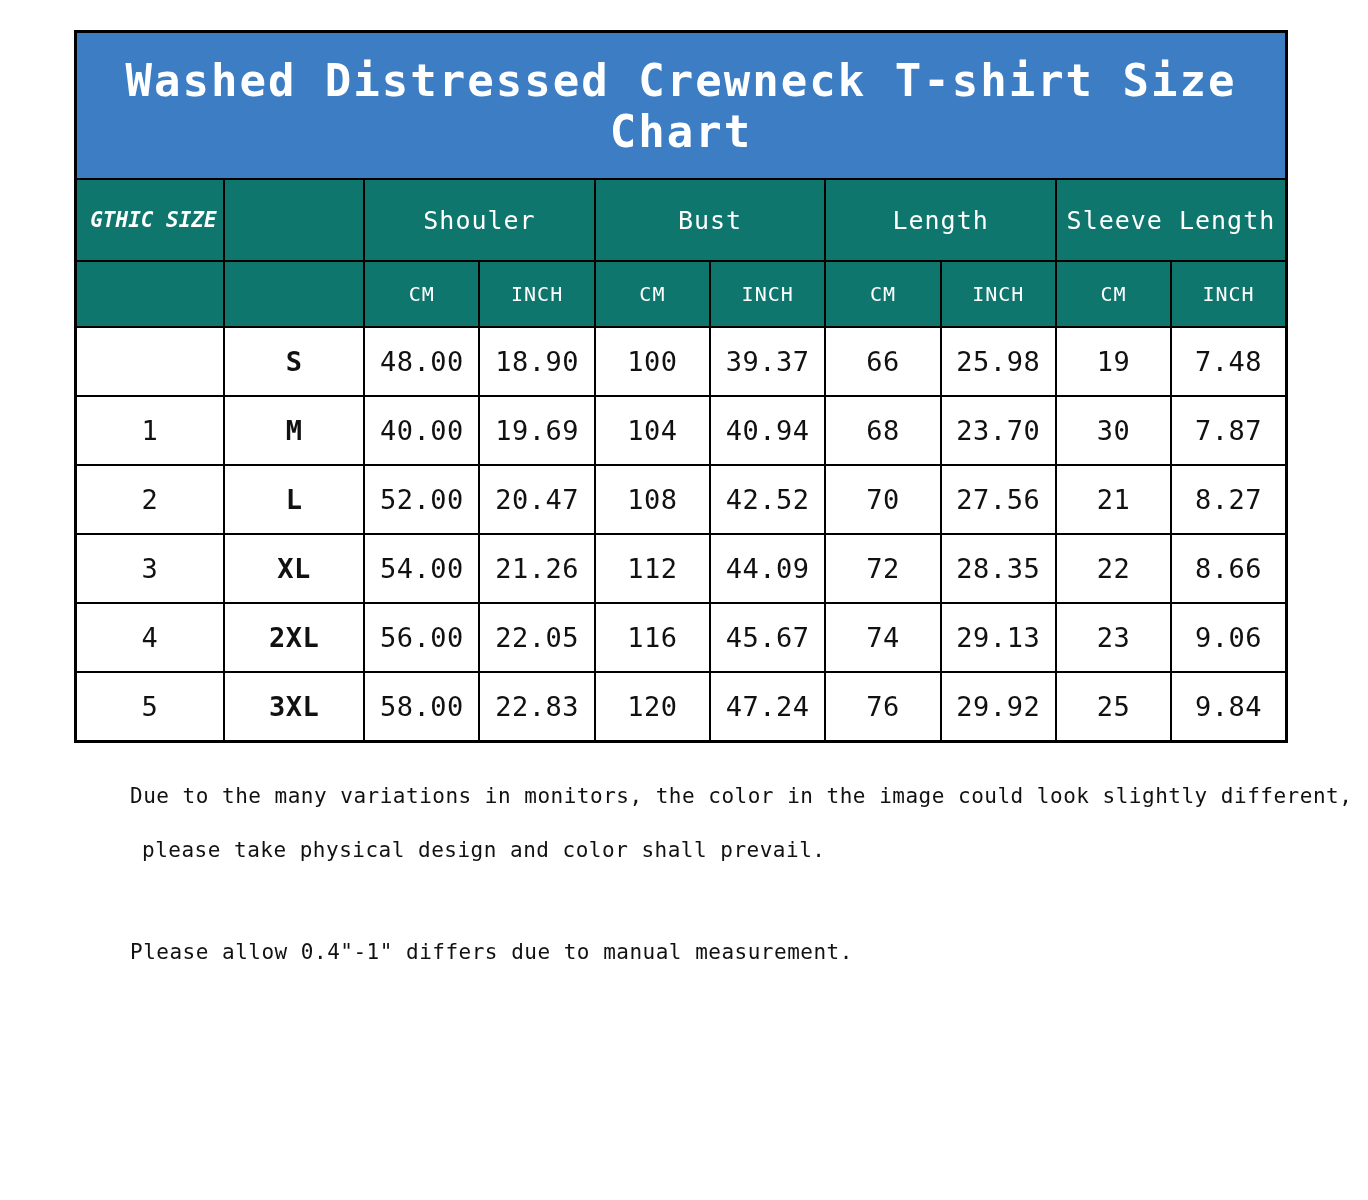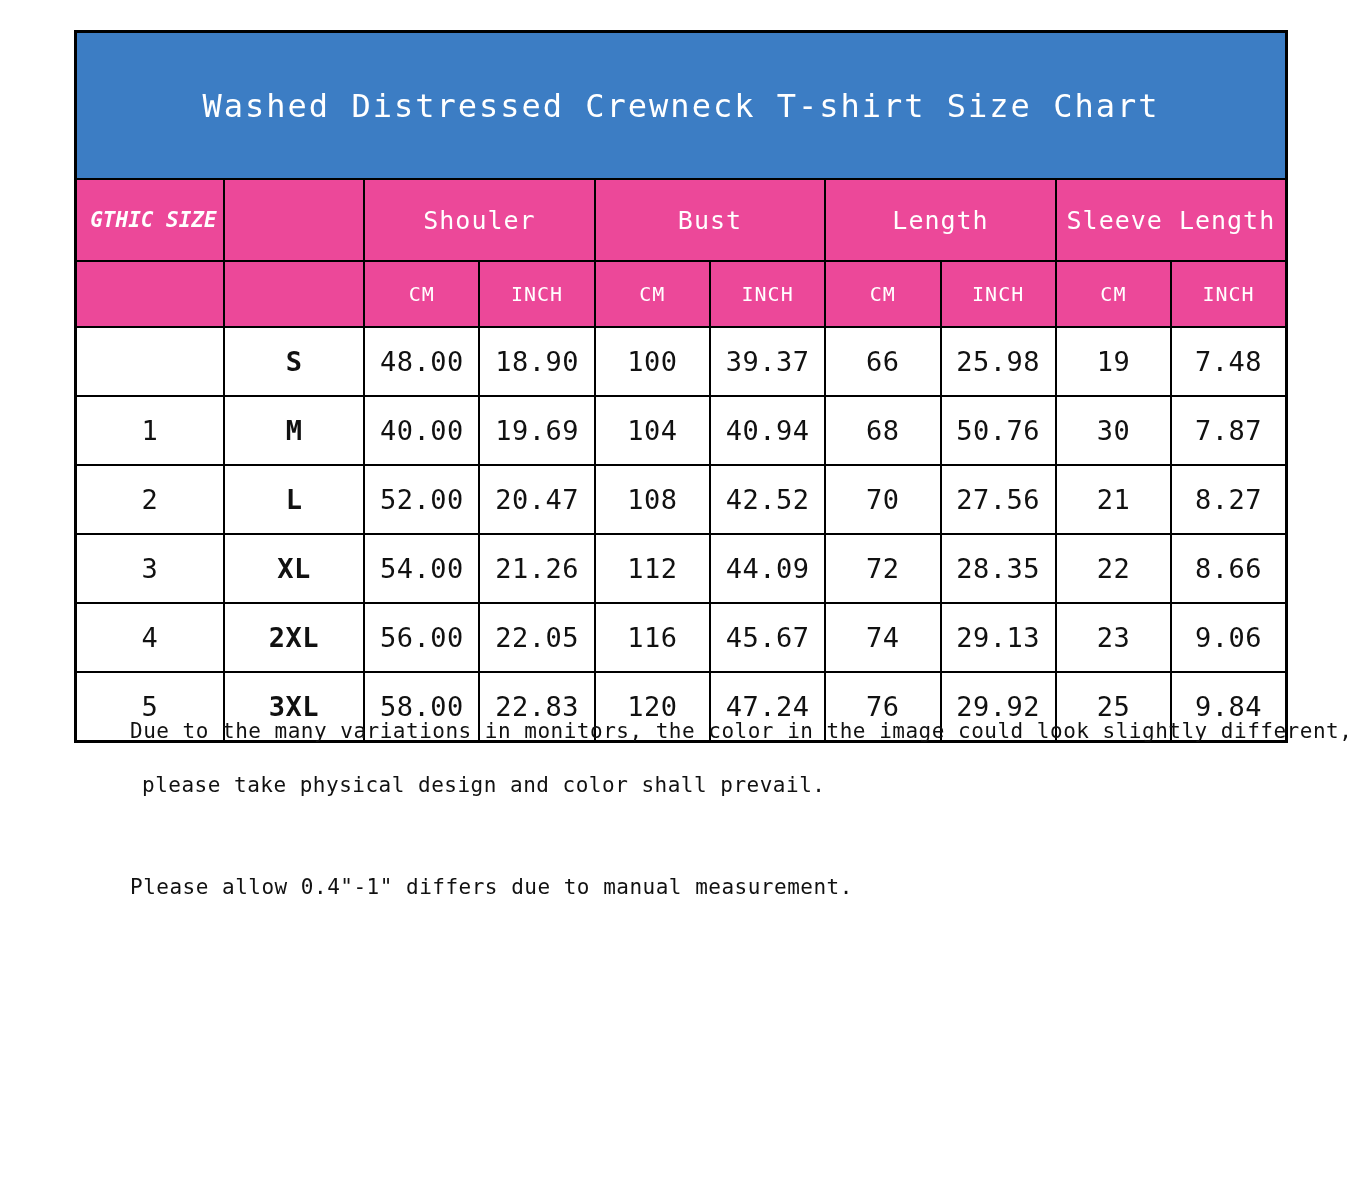--- a/index.html
+++ b/index.html
@@ -35,28 +35,28 @@
   }
   table.size-chart td {
     border: 2px solid #000000;
     text-align: center;
     vertical-align: middle;
     font-family: "DejaVu Sans Mono", monospace;
   }
   .title-cell {
     background: #3c7dc4;
     color: #ffffff;
-    font-size: 32px;
-    font-weight: normal;
+    font-size: 44px;
+    font-weight: bold;
     letter-spacing: 2px;
     height: 143px;
     border-bottom: 2px solid #000000;
   }
   .hdr {
-    background: #ec4899;
+    background: #0f766e;
     color: #ffffff;
     font-size: 25px;
     letter-spacing: 1px;
   }
   .hdr-row1 td { height: 78px; }
   .hdr-row2 td { height: 62px; }
   .hdr-gthic {
     font-style: italic;
     font-weight: bold;
     font-family: "Liberation Sans", sans-serif;
@@ -83,21 +83,21 @@
     font-family: "DejaVu Serif", serif;
     font-size: 28px;
   }
   .size-cell {
     font-weight: bold;
     font-size: 26px;
   }
   .notes {
     position: absolute;
     left: 130px;
-    top: 721px;
+    top: 786px;
     width: 1160px;
     font-family: "DejaVu Sans Mono", monospace;
     font-size: 21px;
     color: #111111;
     line-height: 1.0;
     letter-spacing: 0.5px;
   }
   .note-line { margin: 0 0 33px 0; white-space: pre; }
   .note-line.indent { padding-left: 12px; }
   .note-gap { height: 48px; }
@@ -161,21 +161,21 @@
         </tr>
 
         <tr class="body-row">
           <td class="num-cell">1</td>
           <td class="size-cell">M</td>
           <td>40.00</td>
           <td>19.69</td>
           <td>104</td>
           <td>40.94</td>
           <td>68</td>
-          <td>50.76</td>
+          <td>23.70</td>
           <td>30</td>
           <td>7.87</td>
         </tr>
 
         <tr class="body-row">
           <td class="num-cell">2</td>
           <td class="size-cell">L</td>
           <td>52.00</td>
           <td>20.47</td>
           <td>108</td>

